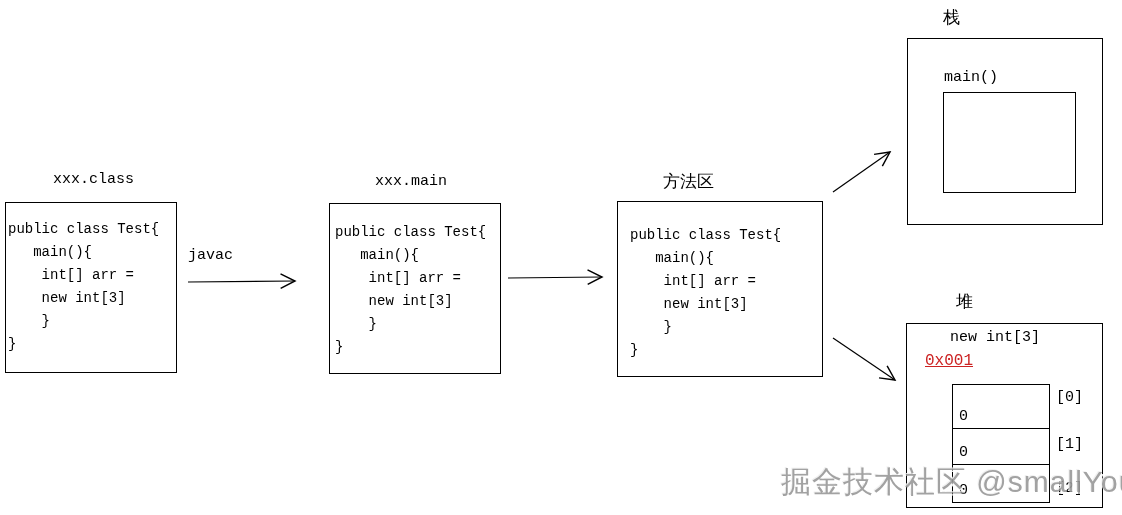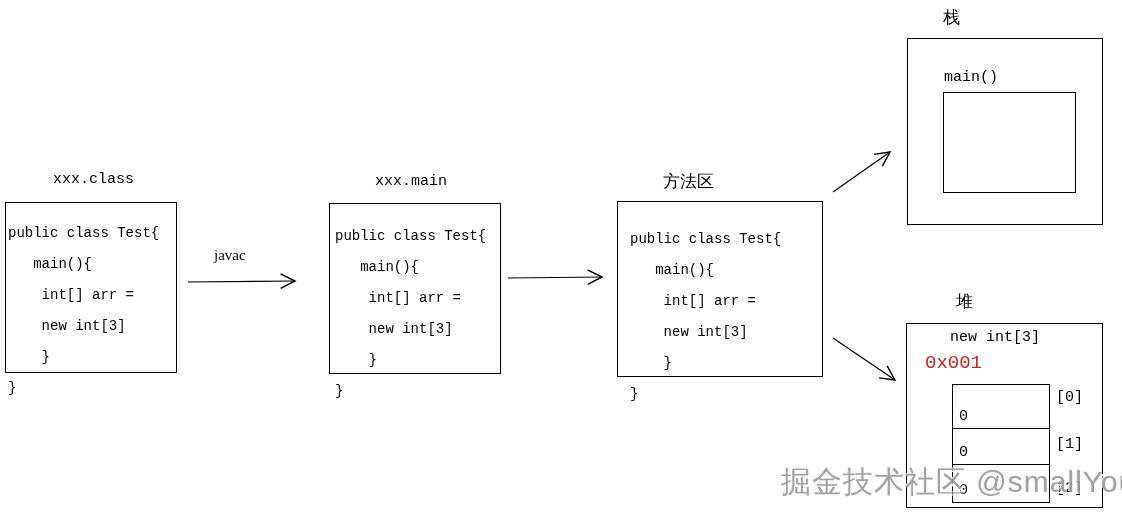--- a/index.html
+++ b/index.html
@@ -16,21 +16,21 @@
   .code-box {
     position: absolute;
     border: 1px solid #000;
     background: #fff;
     box-sizing: border-box;
   }
   .code-box pre {
     margin: 0;
     font-family: "Liberation Mono", "DejaVu Sans Mono", monospace;
     font-size: 14px;
-    line-height: 31px;
+    line-height: 23px;
     white-space: pre;
   }
   .box-title, .mono-label {
     position: absolute;
     font-size: 15px;
     font-family: "Liberation Mono", "DejaVu Sans Mono", monospace;
     white-space: nowrap;
   }
   .cjk-title {
     position: absolute;
@@ -39,24 +39,25 @@
     white-space: nowrap;
   }
   .plain-box {
     position: absolute;
     border: 1px solid #000;
     background: #fff;
     box-sizing: border-box;
   }
   .addr {
     position: absolute;
-    font-size: 19px;
+    font-size: 16px;
     font-family: "Liberation Mono", "DejaVu Sans Mono", monospace;
     color: var(--address-red, #cc2222);
     white-space: nowrap;
+    text-decoration: underline;
   }
   .array-box {
     position: absolute;
     left: 952px; top: 384px;
     width: 98px; height: 119px;
     border: 1px solid #000;
     box-sizing: border-box;
     display: flex;
     flex-direction: column;
   }
@@ -109,21 +110,21 @@
   <div class="box-title" style="left:53px; top:171px;">xxx.class</div>
   <div class="code-box" style="left:5px; top:202px; width:172px; height:171px; padding:15px 0 0 2px;">
     <pre>public class Test{
    main(){
     int[] arr =
     new int[3]
     }
 }</pre>
   </div>
 
-  <div class="mono-label" style="left:214px; top:247px;font-family:Liberation Serif, serif;">javac</div>
+  <div class="mono-label" style="left:188px; top:247px;">javac</div>
 
   <div class="box-title" style="left:375px; top:173px;">xxx.main</div>
   <div class="code-box" style="left:329px; top:203px; width:172px; height:171px; padding:17px 0 0 5px;">
     <pre>public class Test{
    main(){
     int[] arr =
     new int[3]
     }
 }</pre>
   </div>

